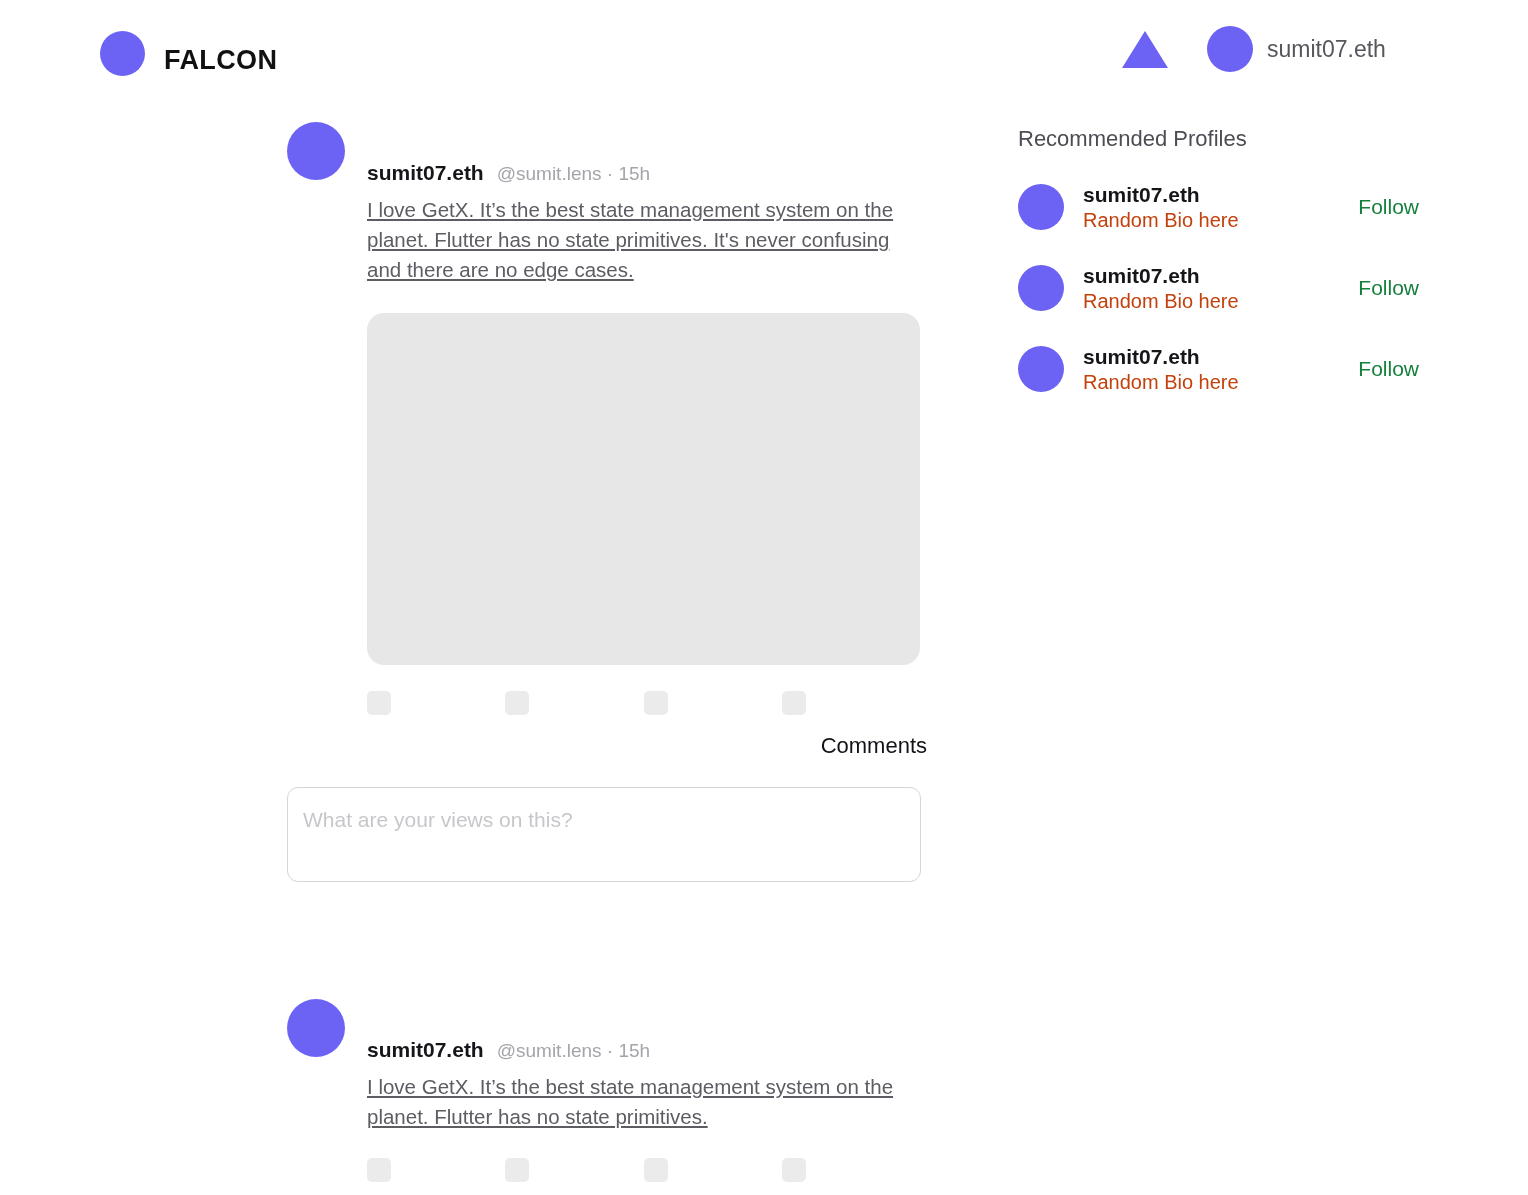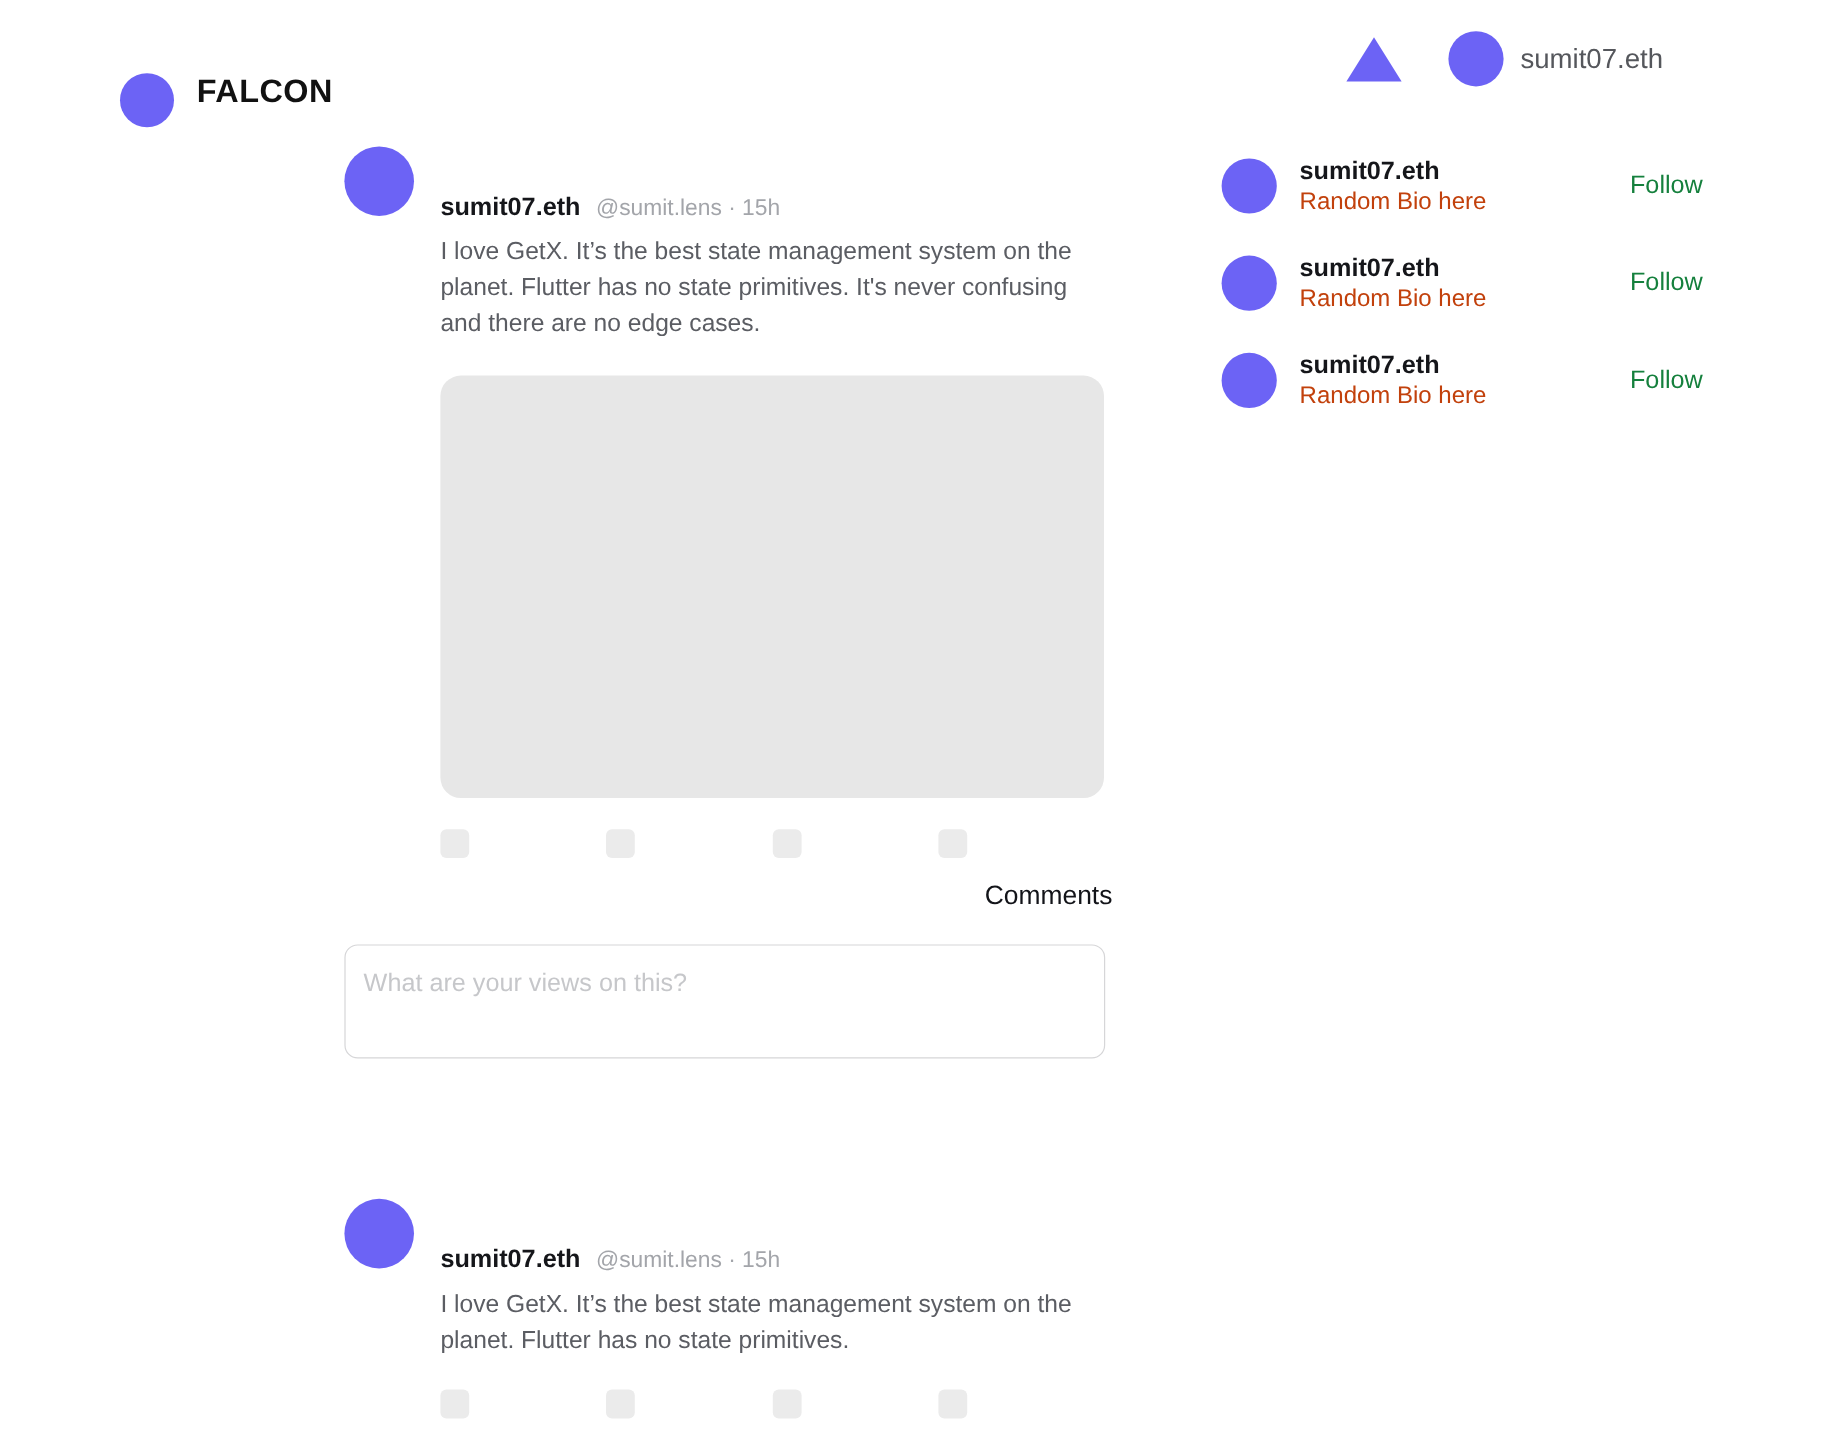--- a/index.html
+++ b/index.html
@@ -20,23 +20,22 @@
     width: 1528px;
     height: 106px;
     display: flex;
     align-items: center;
   }
   .brand {
     position: absolute;
     left: 100px;
     top: 31px;
     display: flex;
-    align-items: flex-start;
+    align-items: flex-end;
     gap: 19px;
-    margin-top: 30px;
   }
   .brand-logo {
     width: 45px; height: 45px;
     border-radius: 50%;
     background: #6C63F5;
     flex: none;
   }
   .brand-name {
     font-size: 27px;
     font-weight: bold;
@@ -108,20 +107,21 @@
   .post-handle {
     font-size: 19px;
     color: #a3a5aa;
     margin-top: 46px;
   }
   .post-text {
     font-size: 20.5px;
     line-height: 30px;
     color: #5b5d63;
     max-width: 560px;
+    text-decoration: underline;
   }
 
   .post-image {
     width: 553px;
     height: 352px;
     background: #e7e7e7;
     border-radius: 17px;
     margin-top: 28px;
   }
 
@@ -334,20 +334,21 @@
         </div>
         <div class="slot">
           <span class="ph ph-24"></span>
         </div>
       </div>
     </div>
   </div>
 </div>
 
 <div class="sidebar">
+  <div class="sidebar-title">Recommended Profiles</div>
 
   <div class="profile-row">
     <div class="profile-avatar"></div>
     <div class="profile-info">
       <span class="profile-name">sumit07.eth</span>
       <span class="profile-bio">Random Bio here</span>
     </div>
     <a class="follow-link">Follow</a>
   </div>
 

